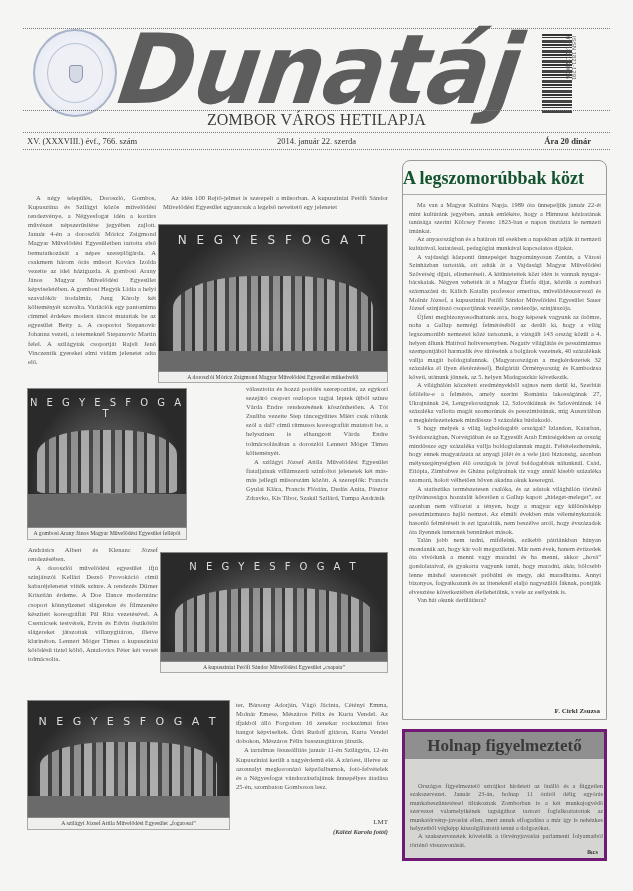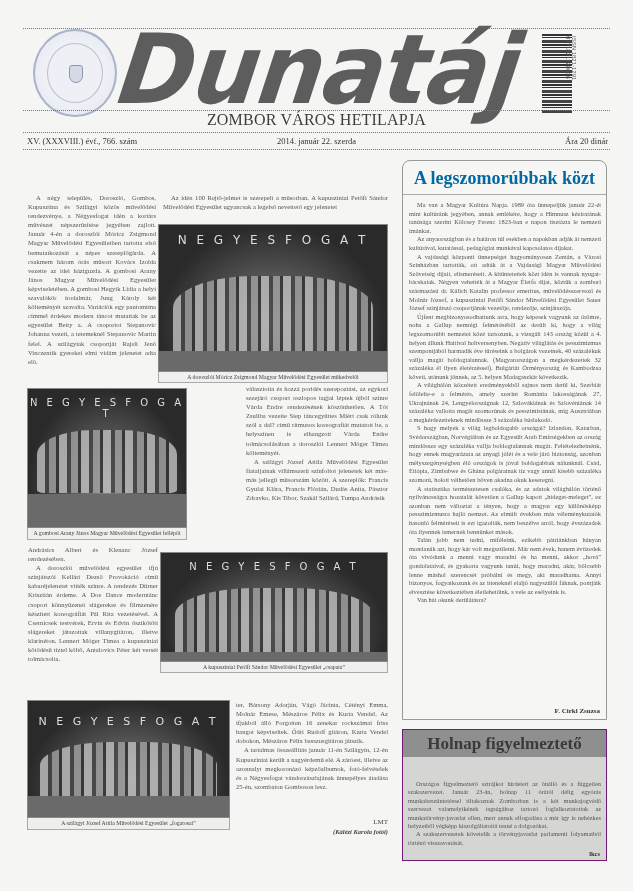--- a/index.html
+++ b/index.html
@@ -23,60 +23,60 @@
           writing-mode: vertical-rl; font-family: "Liberation Sans", sans-serif; }
   .subtitle { position: absolute; left: 0; width: 633px; top: 111px; text-align: center; font-size: 16px; color: #3d3d3d; letter-spacing: 0.2px; }
   .infobar { position: absolute; top: 136px; font-size: 8.5px; color: #333; font-family: "Liberation Serif", serif; }
 
   
   .banner-left { position: absolute; left: 27px; top: 159px; width: 360px; height: 30px; border-radius: 8px;
                  background: linear-gradient(#8b8b8b, #737373); }
   .banner-left span { display: block; text-align: center; font-size: 22px; line-height: 30px; color: #f0f0f0; font-weight: bold;
                       text-shadow: 1px 1px 0 #444; }
   .box-right { position: absolute; left: 402px; top: 160px; width: 205px; height: 560px; border: 1px solid #9a9a9a; border-radius: 8px 8px 0 0; background: #f6f6f4; }
-  .box-right .title { text-align: center; font-size: 18px; font-weight: bold; color: #0369a1; padding-top: 7px; height: 34px; border-bottom: 1px solid #aaa; }
+  .box-right .title { text-align: left; font-size: 18px; font-weight: bold; color: #14532d; padding-top: 7px; height: 34px; border-bottom: 1px solid #aaa; }
 
   
   .col { position: absolute; font-size: 6.6px; line-height: 9.1px; color: #555; text-align: justify; overflow: hidden; }
   .col p { text-indent: 8px; }
 
   
   .photo { position: absolute; background: #2c2c2c; overflow: hidden; border: 1px solid #888; padding-left: 11px; }
   .photo .sky { position: absolute; left: 0; right: 0; top: 0; bottom: 0;
                 background: radial-gradient(ellipse at 50% 70%, #8a8a8a 0%, #555 35%, #2a2a2a 70%); }
   .photo .banner-text { position: absolute; left: 0; right: 0; top: 8px; text-align: center; font-family: "DejaVu Sans", sans-serif;
                         color: #ddd; font-size: 12px; letter-spacing: 3px; }
   .photo .people { position: absolute; left: 6%; right: 6%; bottom: 10%; height: 55%;
                    background: repeating-linear-gradient(90deg, #b9b9b9 0 8px, #444 8px 12px, #9c9c9c 12px 19px, #333 19px 22px);
                    border-radius: 40% 40% 5% 5%; opacity: 0.85; }
   .photo .floor { position: absolute; left: 0; right: 0; bottom: 0; height: 14%; background: #6a6a6a; }
   .caption { position: absolute; font-size: 5.8px; text-align: center; color: #444; line-height: 10px; background: #efefed; border: 1px solid #aaa; border-top: none; }
 
-  .box-bottom { position: absolute; left: 402px; top: 729px; width: 205px; height: 132px; background: #d5d5d3; border: 1px solid #701a75; }
+  .box-bottom { position: absolute; left: 402px; top: 729px; width: 205px; height: 132px; background: #d5d5d3; border: 3px solid #701a75; }
   .box-bottom .title { background: #8f8f8f; text-align: center; font-size: 17px; font-weight: bold; color: #3a3a3a; line-height: 20px; padding: 4px 0 3px; }
 </style>
 </head>
 <body>
 
 <div class="page">
 
   <div class="dotline" style="left:23px; top:28px; width:587px;"></div>
   <div class="seal">
     <div class="inner"></div>
     <div class="crest"></div>
   </div>
   <div class="logo">Dunatáj</div>
   <div class="barcode"></div>
   <div class="issn">ISSN 1821-1291 9771821129006</div>
   <div class="dotline" style="left:23px; top:110px; width:587px;"></div>
   <div class="subtitle">ZOMBOR VÁROS HETILAPJA</div>
   <div class="dotline" style="left:23px; top:132px; width:587px;"></div>
   <div class="infobar" style="left:27px;">XV. (XXXVIII.) évf., 766. szám</div>
   <div class="infobar" style="left:0; width:633px; text-align:center;">2014. január 22. szerda</div>
-  <div class="infobar" style="right:25px; font-weight:normal;">Ára 20 dinár</div>
+  <div class="infobar" style="right:42px; font-weight:bold;">Ára 20 dinár</div>
   <div class="dotline" style="left:23px; top:149px; width:587px;"></div>
 
 
   <div class="col" style="left:28px; top:193px; width:128px; height:180px;">
     <p>A négy település, Doroszló, Gombos, Kupusztina és Szilágyi közös művelődési rendezvénye, a Négyesfogat idén a kortárs művészet népszerűsítése jegyében zajlott. Január 4-én a doroszlói Móricz Zsigmond Magyar Művelődési Egyesületben tartotta első bemutatkozását a népes szereplőgárda. A csakmem három órás műsort Kovács Izolda vezette az idei háziguzda. A gombosi Arany János Magyar Művelődési Egyesület képviseletében. A gombosi Hegyik Lídia a helyi szavalókör irodalmár, Jung Károly két költeményét szavalta. Variációk egy pantomima címmel érdekes modern táncot mutattak be az egyesület Betty a. A csoportot Stepanovic Johanna vezeti, a tetemeknél Stepanovic Martin felel. A szilágyiak csoportját Rajsli Jenő Vinczentik gyerekei elmi vidám jelenetet adta elő.</p>
   </div>
   <div class="col" style="left:163px; top:193px; width:225px; height:27px;">
     <p>Az idén 100 Rejtő-jelmet is szerepelt a műsorban. A kupusziniai Petőfi Sándor Művelődési Egyesület ugyancsak a legelső nevettető egy jelenetet</p>
   </div>
 

